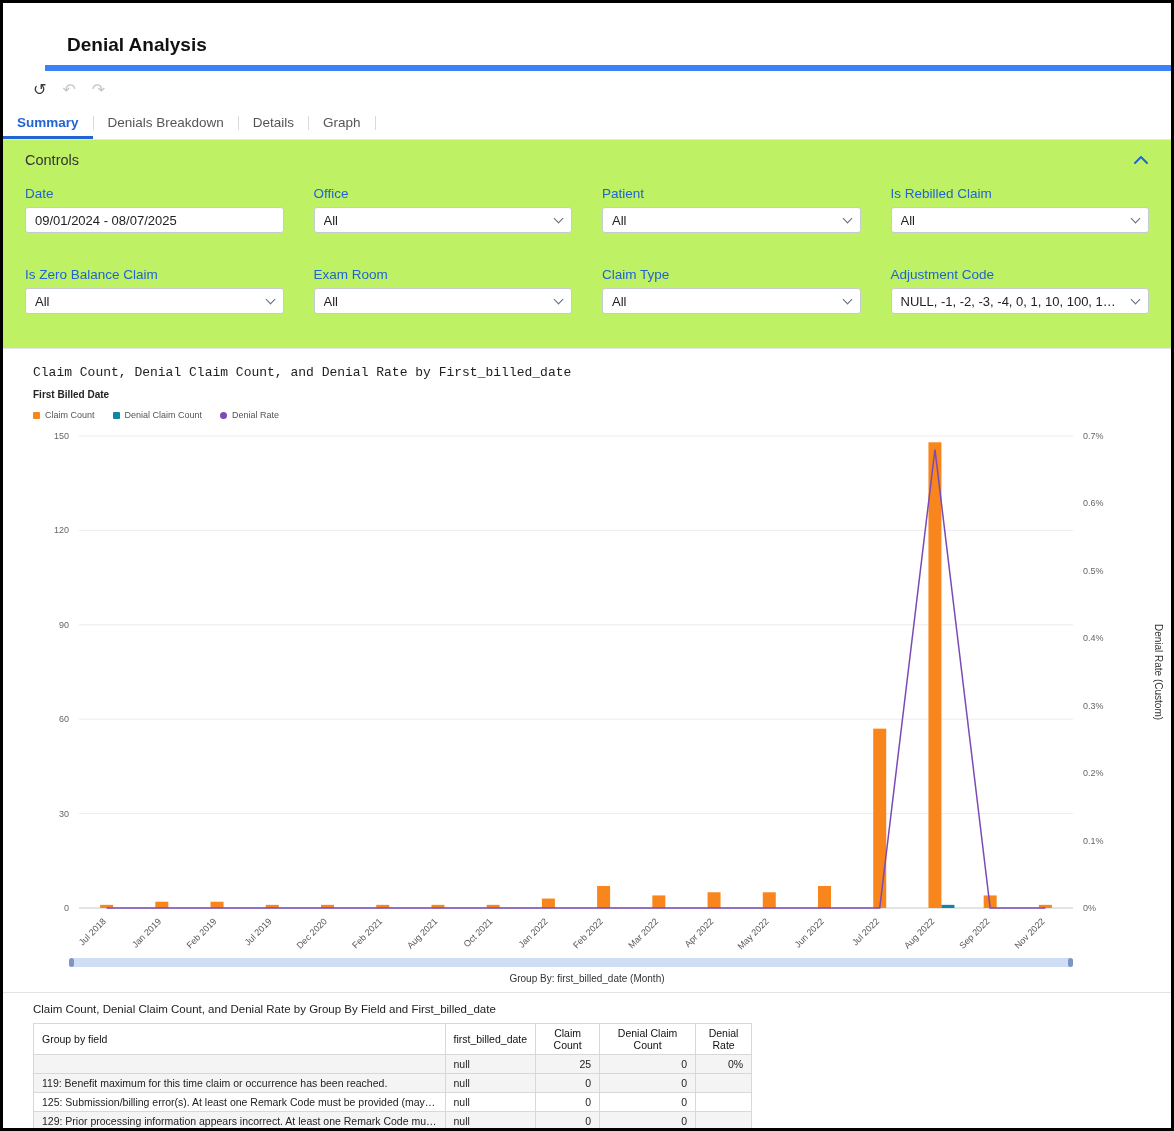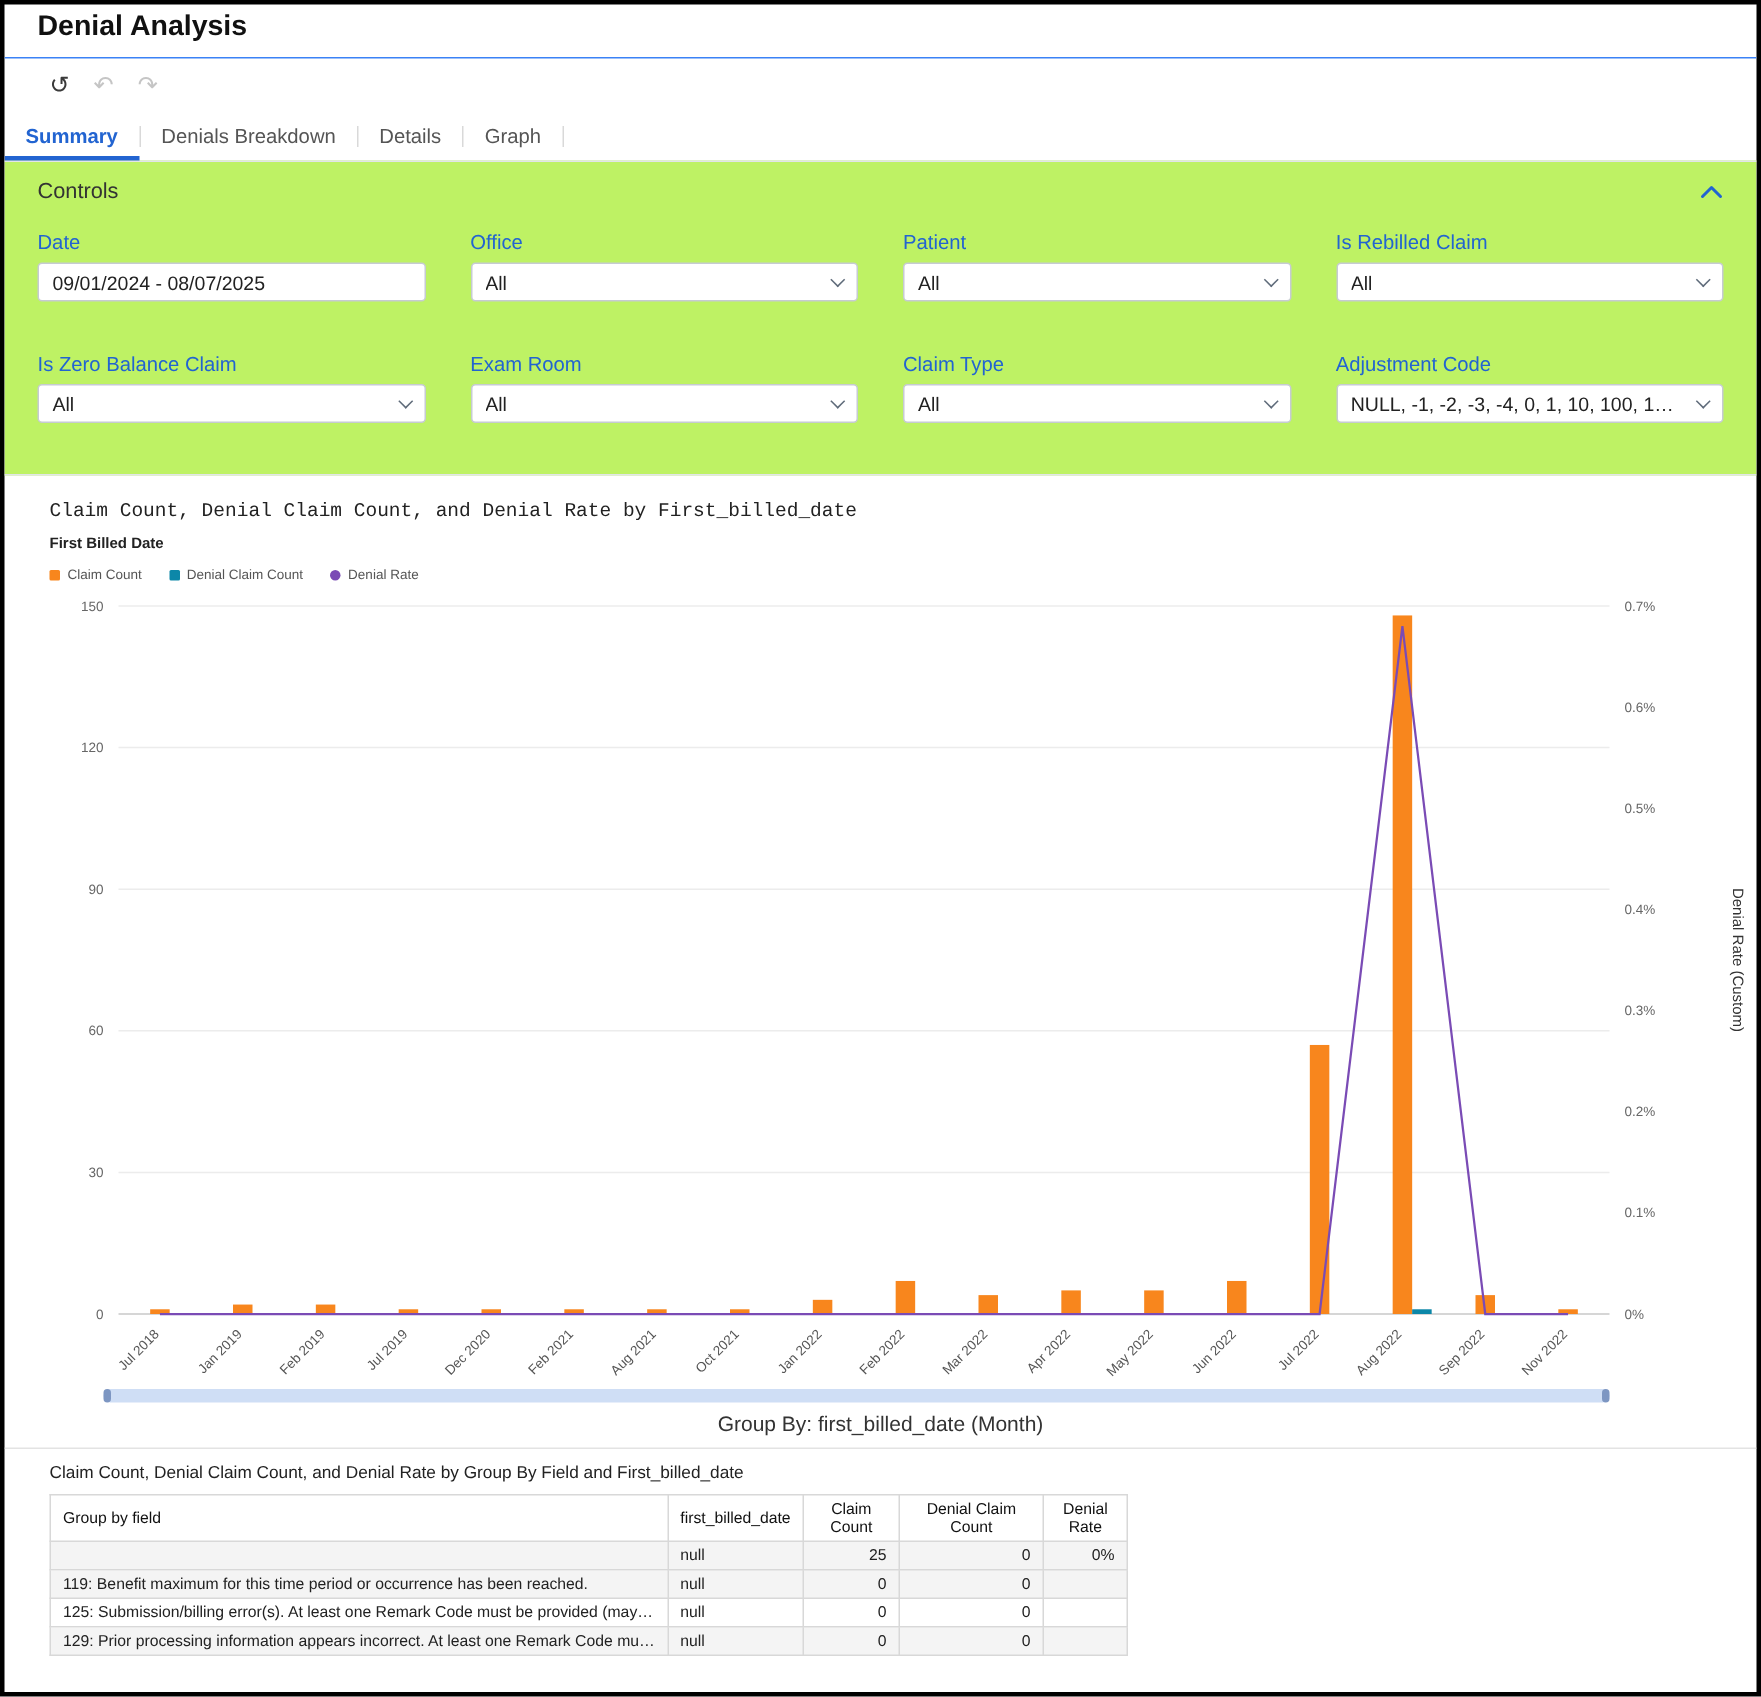--- a/index.html
+++ b/index.html
@@ -1,21 +1,21 @@
 <!DOCTYPE html>
 <html><head>
 <meta charset="utf-8">
 <style>
   * { margin:0; padding:0; box-sizing:border-box; }
   html,body { width:1174px; height:1131px; }
   body {
     border:3px solid #000; background:#fff; overflow:hidden; position:relative;
     font-family:"Liberation Sans","DejaVu Sans",sans-serif; color:#222;
   }
-  .header { padding:4px 22px 9px; border-bottom:1px solid #3b82f6; }
+  .header { padding:31px 22px 9px; border-bottom:6px solid #3b82f6;margin-left:42px; }
   .header h1 { font-size:19px; font-weight:600; color:#111; }
 
   .toolbar { display:flex; gap:16px; padding:11px 0 8px 30px; align-items:center; }
   .tool-icon { font-size:16px; color:#3a3a3a; cursor:pointer; line-height:1; }
   .tool-icon.dim { color:#c5c5c5; }
 
   .tabs { display:flex; align-items:flex-end; height:33px; }
   .tab { padding:8px 14px 6px; font-size:13.5px; color:#555; cursor:pointer; border-bottom:3px solid transparent; white-space:nowrap; }
   .tab.active { color:#2264d1; font-weight:bold; border-bottom-color:#2264d1; }
   .tab-sep { width:1px; height:14px; background:#d9d9d9; margin-bottom:9px; }
@@ -36,21 +36,21 @@
   .legend { display:flex; gap:18px; margin:0 0 0 18px; align-items:center; }
   .legend-item { display:flex; align-items:center; gap:5px; font-size:9px; color:#555; }
   .legend-item .marker { width:7px; height:7px; border-radius:1px; display:inline-block; }
   .legend-item .marker.round { border-radius:50%; }
   #chart-svg { display:block; font-family:inherit; }
 
   .scrollbar { margin:2px 86px 6px 54px; height:9px; background:#cfdef5; border-radius:5px; position:relative; cursor:pointer; }
   .scrollbar .handle { position:absolute; top:0; width:5px; height:9px; background:#7d96c2; border-radius:3px; }
   .scrollbar .handle.left { left:0; }
   .scrollbar .handle.right { right:0; }
-  .groupby { text-align:center; font-size:14px; color:#333; padding-bottom:8px; }
+  .groupby { text-align:center; font-size:10px; color:#333; padding-bottom:8px; }
 
   .table-section { padding:10px 0 0 30px; }
   .table-title { font-size:11.5px; color:#222; margin-bottom:8px; }
   table { border-collapse:collapse; font-size:10.5px; table-layout:fixed; }
   th,td { border:1px solid #d8d8d8; padding:3px 8px; height:18px; }
   th { font-weight:normal; text-align:left; color:#111; }
   th.num { text-align:center; }
   td.num { text-align:right; }
   tr.alt { background:#f4f4f4; }
   td.desc { white-space:nowrap; overflow:hidden; text-overflow:ellipsis; }
@@ -256,21 +256,21 @@
       </thead>
       <tbody id="table-body">
           <tr class="alt">
             <td class="desc"></td>
             <td>null</td>
             <td class="num">25</td>
             <td class="num">0</td>
             <td class="num">0%</td>
           </tr>
           <tr class="alt">
-            <td class="desc">119: Benefit maximum for this time period or occurrence has been reached.</td>
+            <td class="desc">119: Benefit maximum for this time claim or occurrence has been reached.</td>
             <td>null</td>
             <td class="num">0</td>
             <td class="num">0</td>
             <td class="num"></td>
           </tr>
           <tr>
             <td class="desc">125: Submission/billing error(s). At least one Remark Code must be provided (may…</td>
             <td>null</td>
             <td class="num">0</td>
             <td class="num">0</td>

